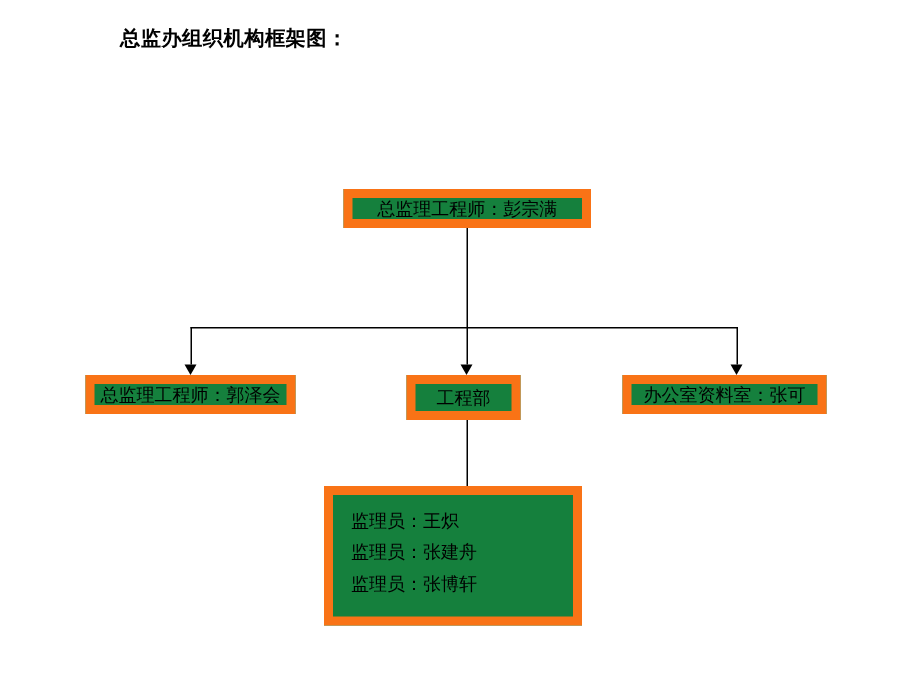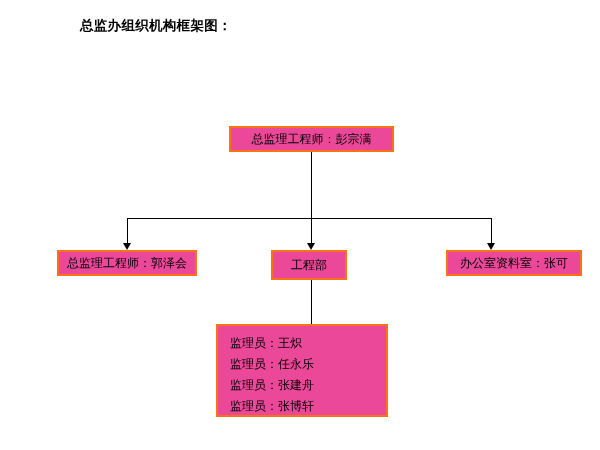--- a/index.html
+++ b/index.html
@@ -24,22 +24,22 @@
     left: 80px;
     top: 17px;
     font-size: 13.5px;
     font-weight: bold;
     letter-spacing: 0.3px;
     white-space: nowrap;
   }
   .node {
     position: absolute;
     box-sizing: border-box;
-    border: 2px solid #f97316;
-    background: #ec4899;
+    border: 6px solid #f97316;
+    background: #15803d;
     font-size: 12px;
     display: flex;
     align-items: center;
     justify-content: center;
     white-space: nowrap;
   }
   .node-top {
     left: 229px;
     top: 126px;
     width: 165px;
@@ -52,21 +52,21 @@
     height: 26px;
   }
   .node-mid {
     left: 271px;
     top: 250px;
     width: 76px;
     height: 30px;
     text-align: right;
   }
   .node-right {
-    left: 446px;
+    left: 415px;
     top: 250px;
     width: 136px;
     height: 26px;
   }
   .node-list {
     left: 216px;
     top: 324px;
     width: 172px;
     height: 93px;
     display: block;
@@ -116,18 +116,17 @@
 
   <div class="node node-left">总监理工程师：郭泽会</div>
   <div class="node node-mid">工程部</div>
   <div class="node node-right">办公室资料室：张可</div>
 
   <div class="ln ln-v" style="left:311px; top:280px; height:52px;"></div>
   <div class="arrow" style="left:307px; top:332px;"></div>
 
   <div class="node node-list">
     <div class="row">监理员：王炽</div>
-    <div class="row">监理员：任永乐</div>
     <div class="row">监理员：张建舟</div>
     <div class="row">监理员：张博轩</div>
   </div>
 
 </div>
 
 </body></html>

